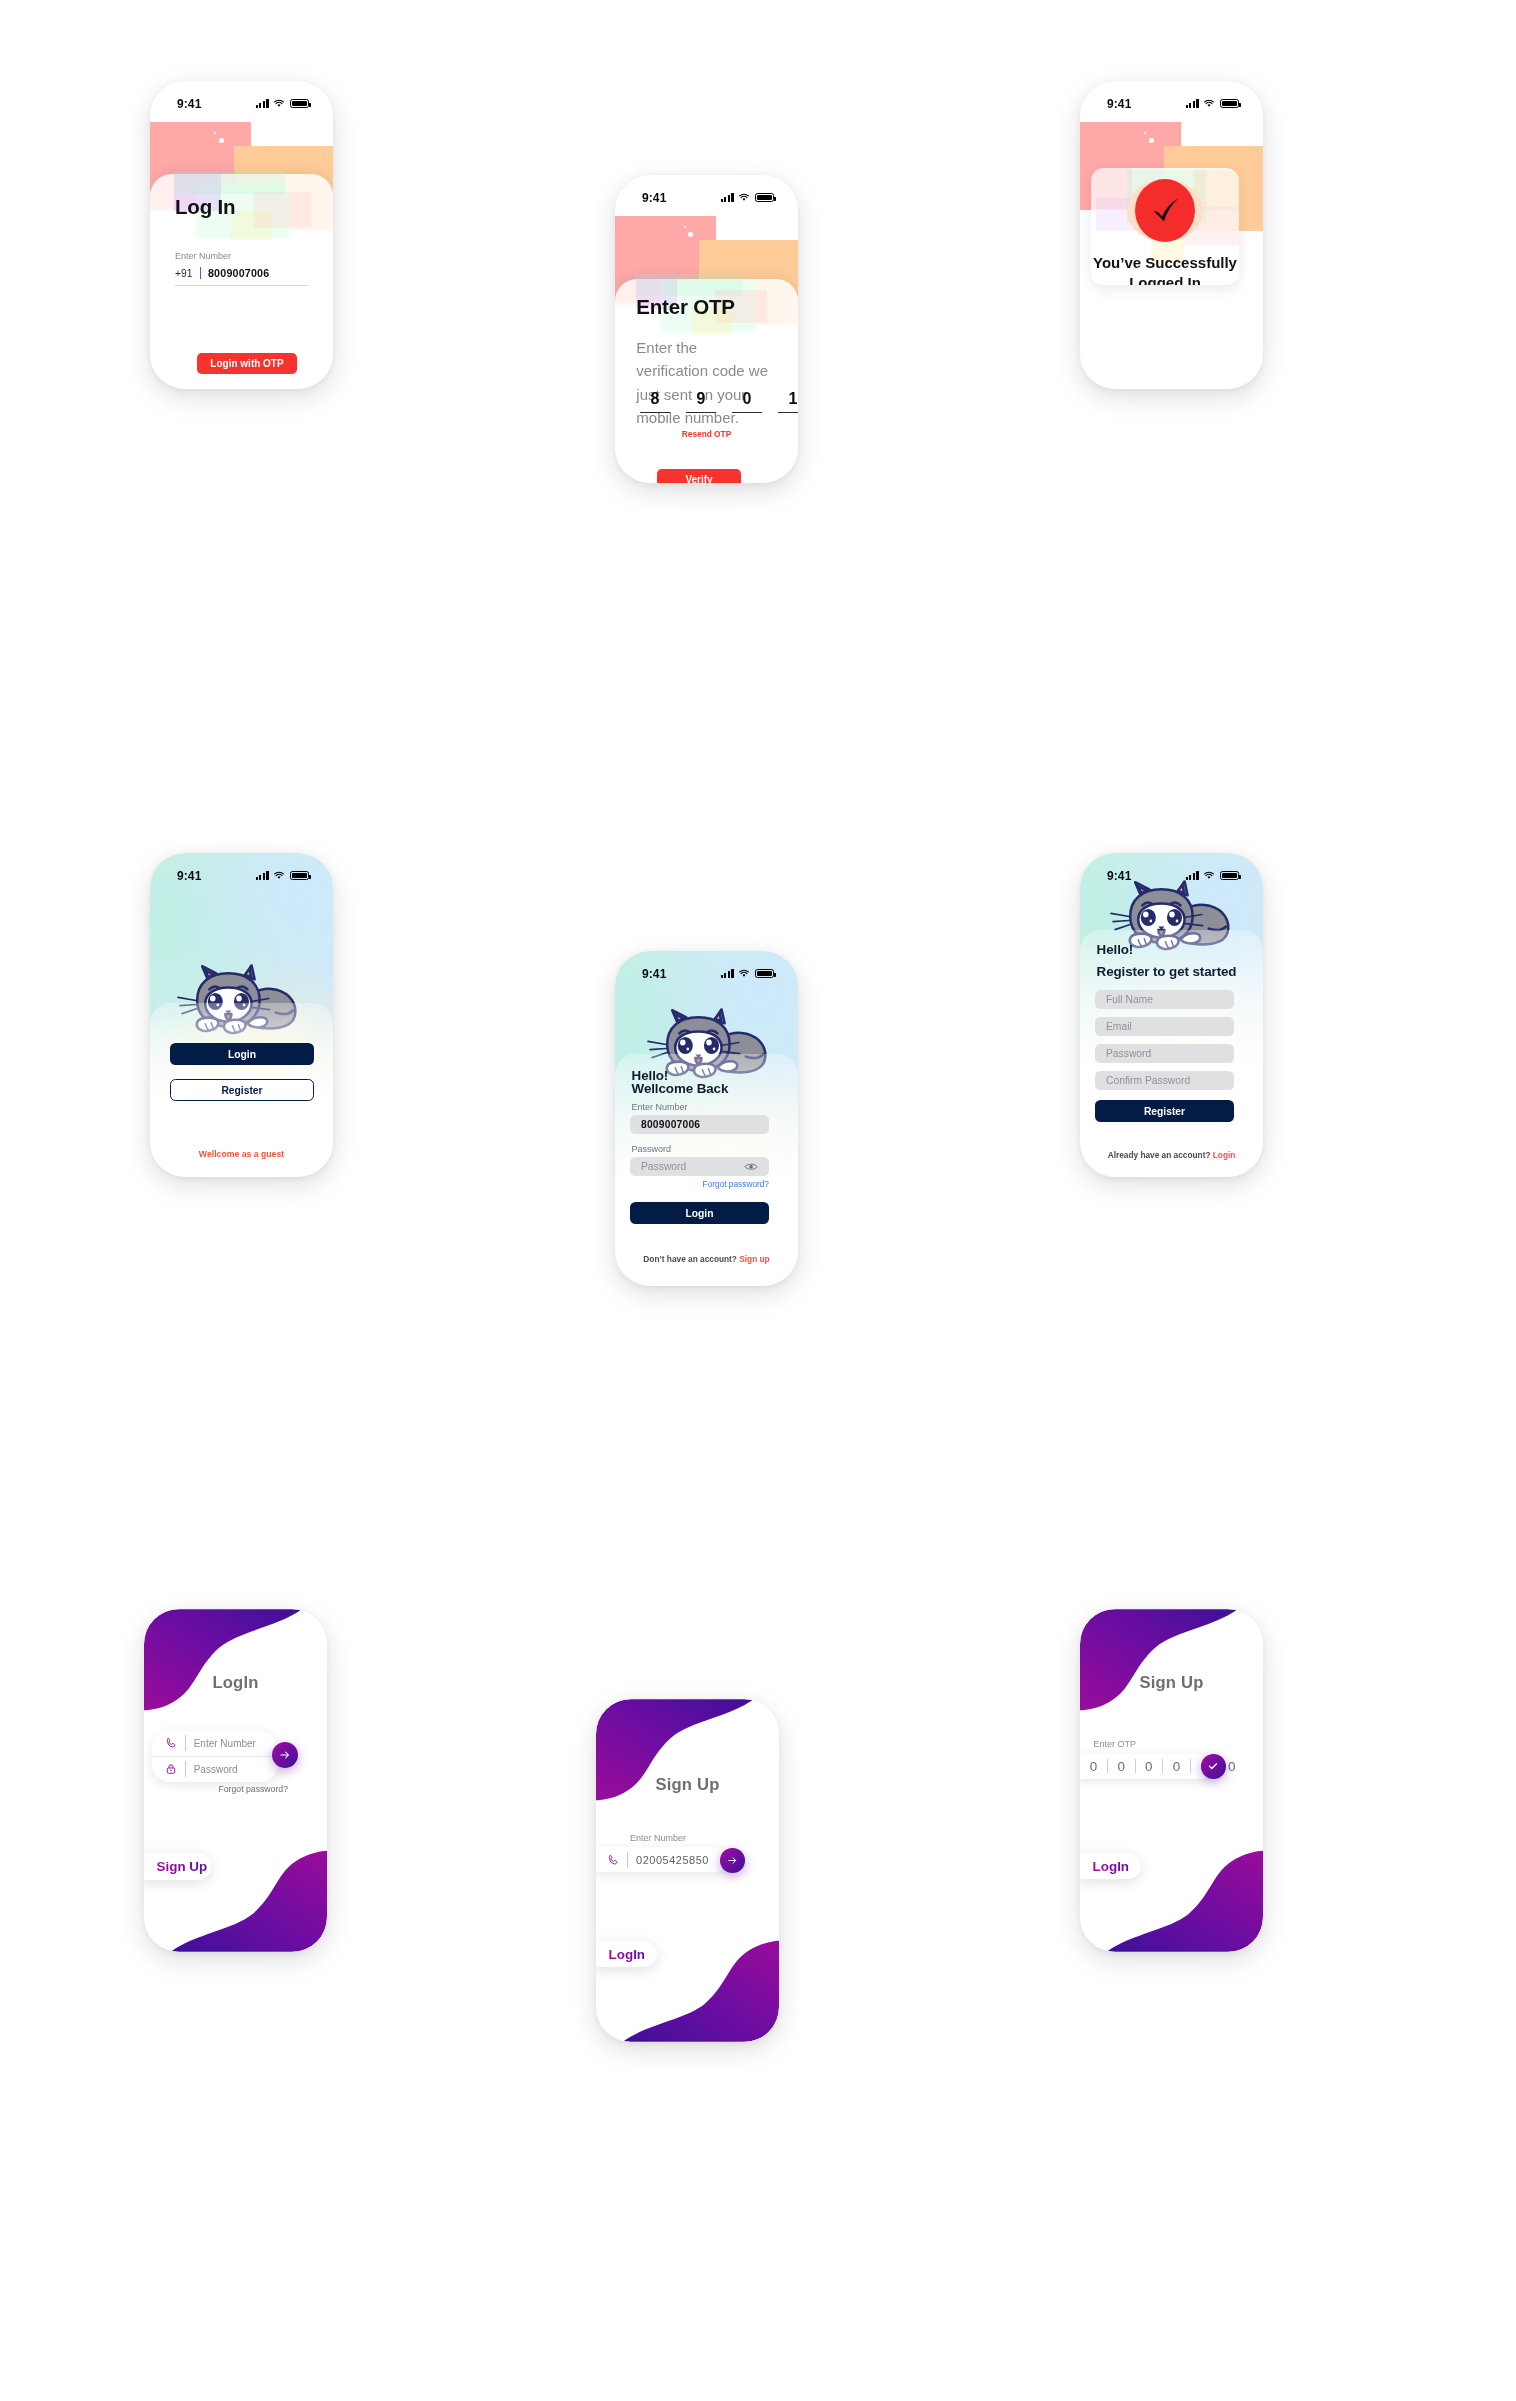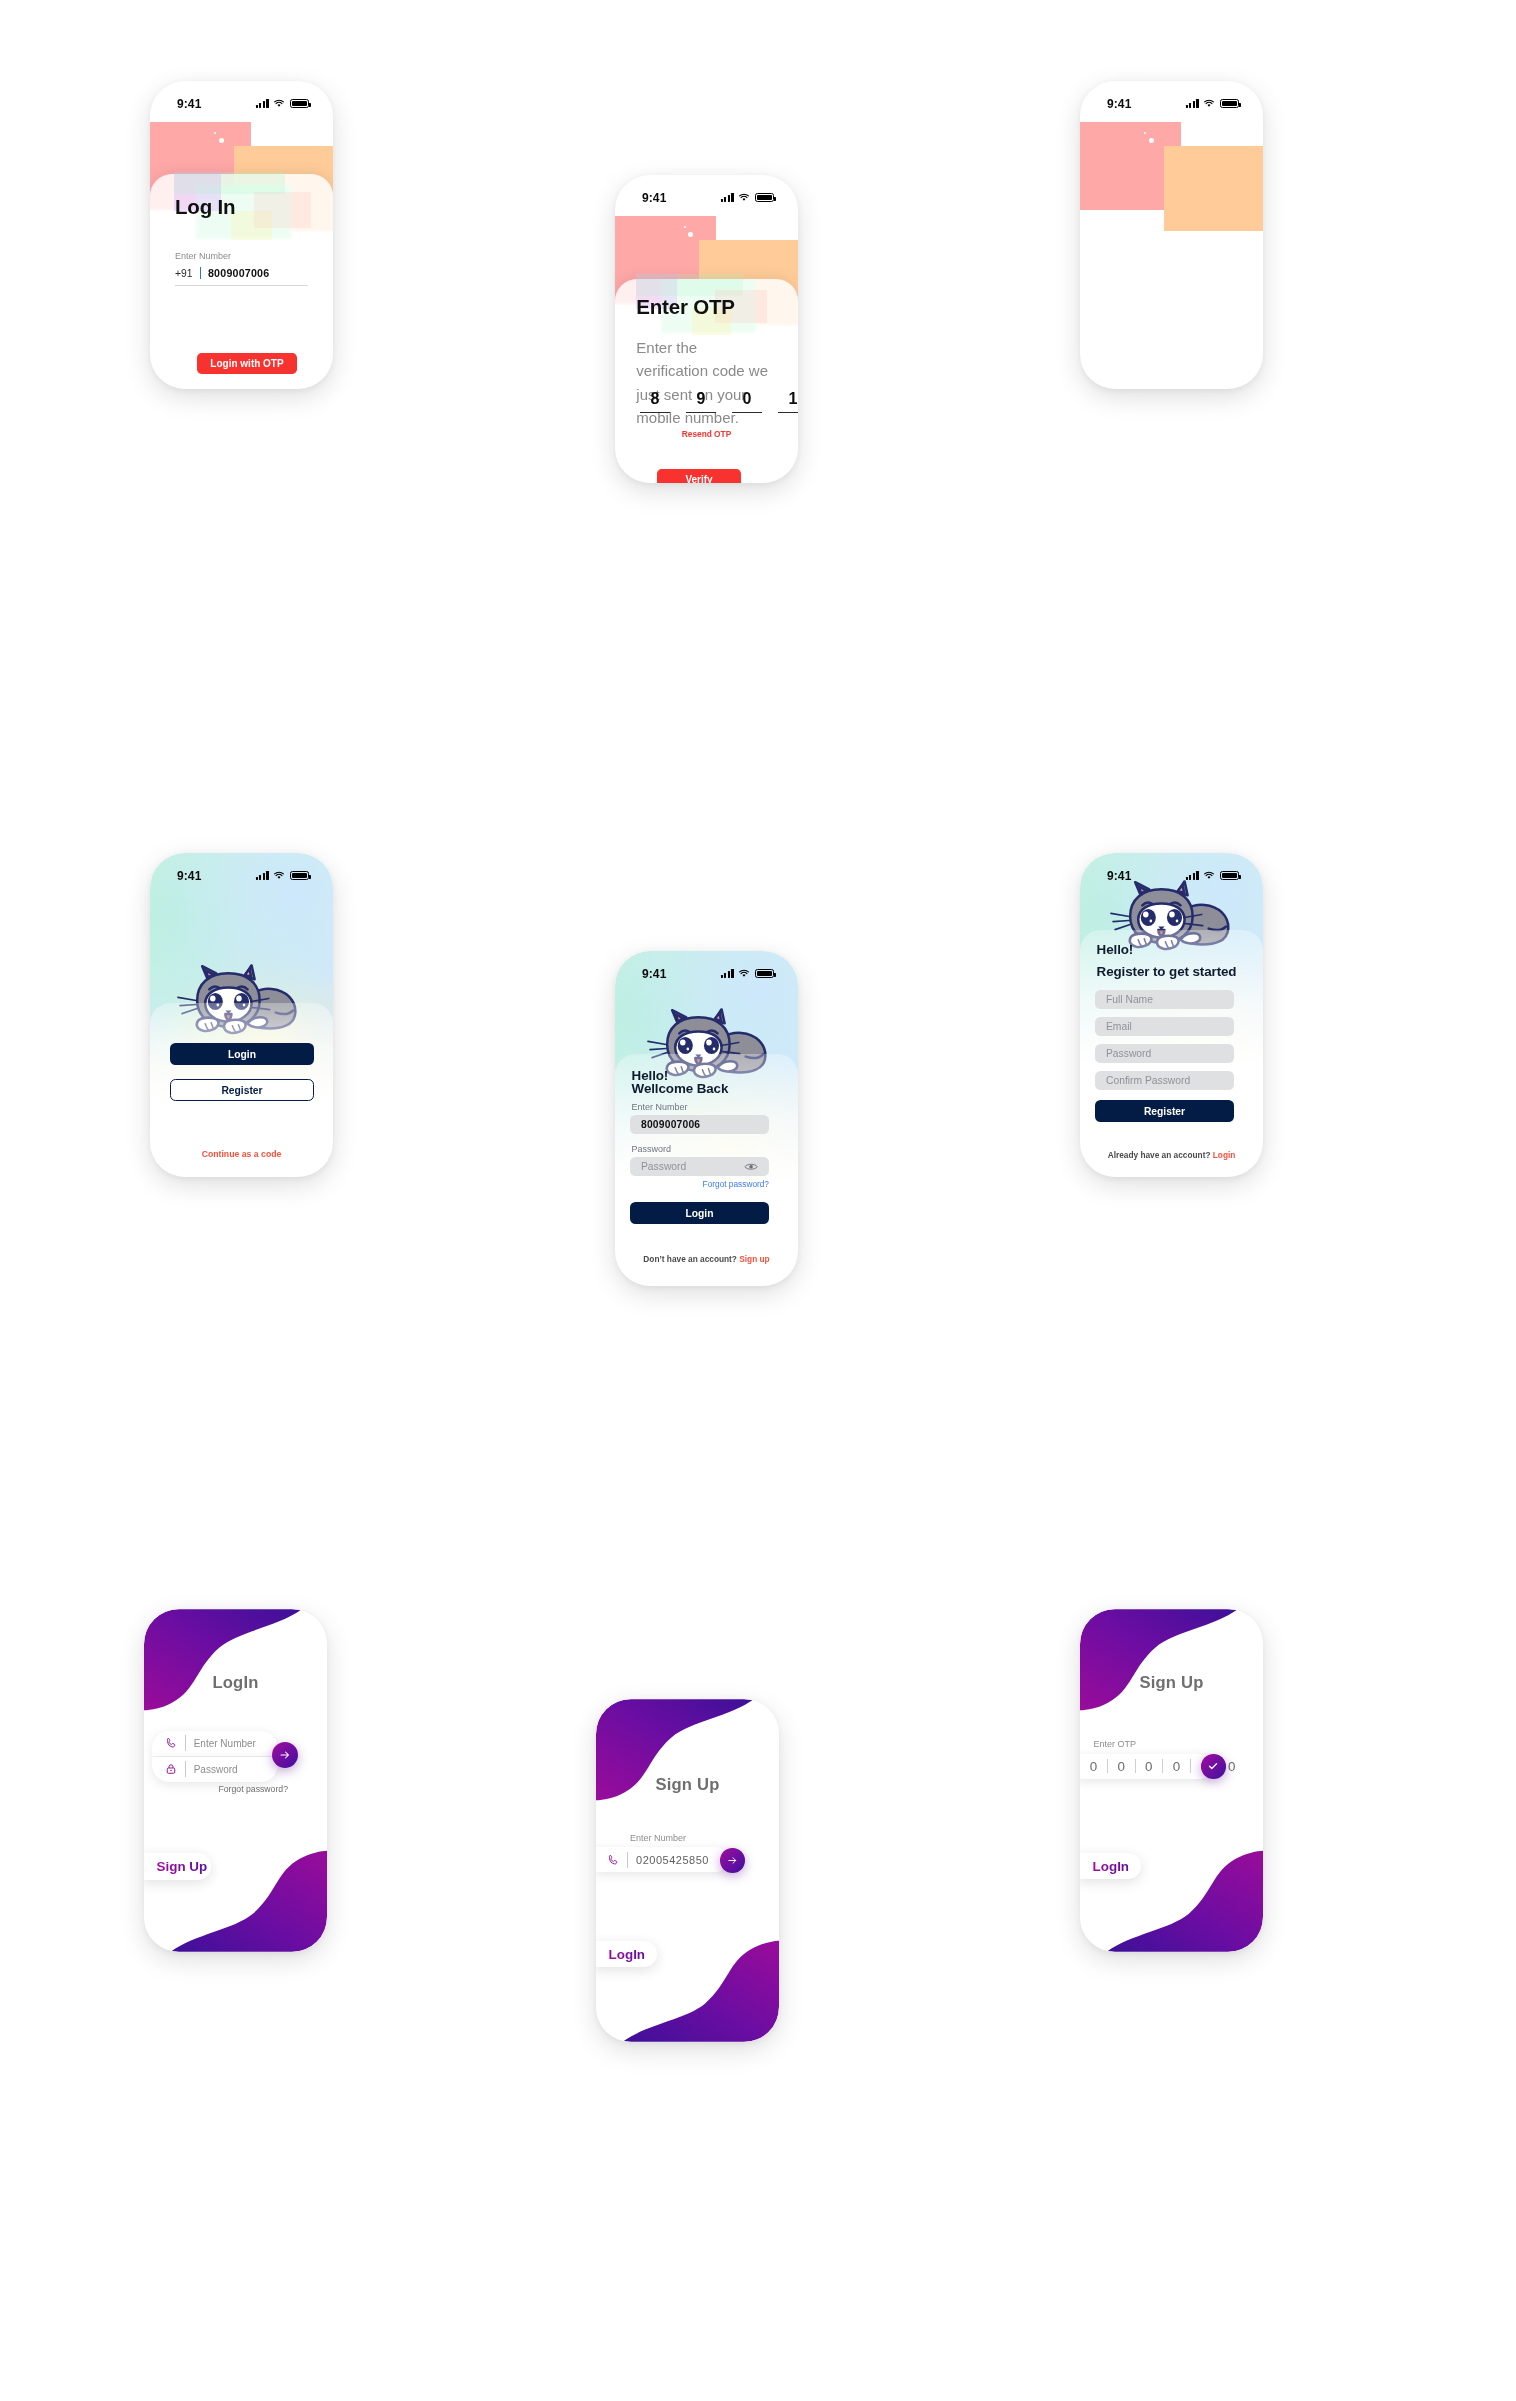--- a/index.html
+++ b/index.html
@@ -254,20 +254,40 @@
 
   <div class="phone" style="left:1080px; top:81px; width:183px; height:308px;">
     <div class="screen">
       <div class="pastel">
         <div class="pcard" style="left:-14.2px; top:41px;  width:115px; height:88px; background:#FFA8A8;"></div>
         <div class="pcard" style="left:84px; top:65px;  width:115px; height:85px; background:#FFCC99;"></div>
         <div class="dot" style="left:69px; top:57px; width:4.7px; height:4.7px;"></div>
         <div class="dot" style="left:64px; top:51px; width:2px; height:2px;"></div>
       </div>
 
+      <div style="position:absolute; left:11px; top:87px; width:148px; height:117px; background:rgba(255,255,255,.88); border-radius:12.6px; box-shadow:0 3.2px 14.2px rgba(0,0,0,.09); overflow:hidden;">
+        <div class="pcard" style="left:-11px; top:0px;  width:52px; height:41px; background:rgba(255,168,168,.18);"></div>
+        <div class="pcard" style="left:36px;  top:1.6px;  width:79px; height:52px; background:rgba(160,245,190,.22);"></div>
+        <div class="pcard" style="left:103px; top:1.6px;  width:55px; height:39px; background:rgba(255,204,153,.22);"></div>
+        <div class="pcard" style="left:4.7px;   top:30px; width:41px; height:33px; background:rgba(213,160,255,.18);"></div>
+        <div class="pcard" style="left:93px; top:39px; width:55px; height:38px; background:rgba(255,168,168,.16);"></div>
+        <div class="pcard" style="left:60px;  top:57px; width:33px; height:39px; background:rgba(255,240,150,.26);"></div>
+
+        <div class="successwrap" style="position:absolute; inset:0; padding-top:11px;">
+          <div class="tick-outer">
+            <div class="tick-inner">
+              <svg width="35" height="33" viewBox="0 0 44 42">
+                <path d="M7 22 C11 21 14.5 24 17.5 29 C22 19 28.5 11 38 6 C29 14 23 25 20 35 C16 31 11 25 7 22 Z" fill="#0d0d0d"></path>
+              </svg>
+            </div>
+          </div>
+          <div class="succ-text" style="margin-top:11px;">You’ve Successfully</div>
+          <div class="succ-text">Logged In</div>
+        </div>
+      </div>
     </div>
 
     <div class="statusbar">
       <span class="sb-time">9:41</span>
       <span class="sb-icons">
         <span class="ic-signal">
             <i></i>
             <i></i>
             <i></i>
             <i></i>
@@ -320,21 +340,21 @@
     <div class="screen">
       <div class="gradbg"></div>
       <div class="catwrap" style="left:27px; top:111px; width:131px; height:76px;">
         <svg width="131" height="76" viewBox="0 0 260 150">
             <use href="#cat"></use>
           </svg>
       </div>
       <div class="b-sheet" style="top:150px;">
         <button class="navybtn" style="position:absolute; left:20px; top:40px; width:144px; height:22px;">Login</button>
         <button class="navyoutline" style="position:absolute; left:20px; top:76px; width:144px; height:22px;">Register</button>
-        <div class="guest" style="position:absolute; left:0; right:0; top:146px;">Continue as a code</div>
+        <div class="guest" style="position:absolute; left:0; right:0; top:146px;">Wellcome as a guest</div>
       </div>
     </div>
     <div class="statusbar">
       <span class="sb-time">9:41</span>
       <span class="sb-icons">
         <span class="ic-signal">
             <i></i>
             <i></i>
             <i></i>
             <i></i>

